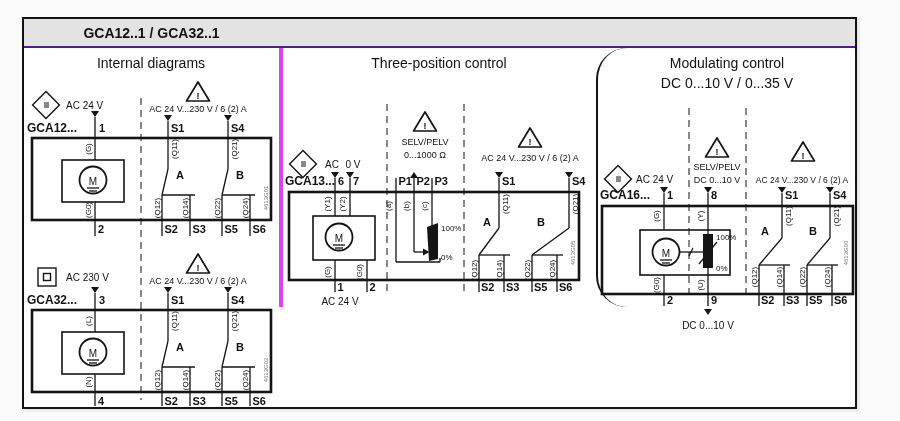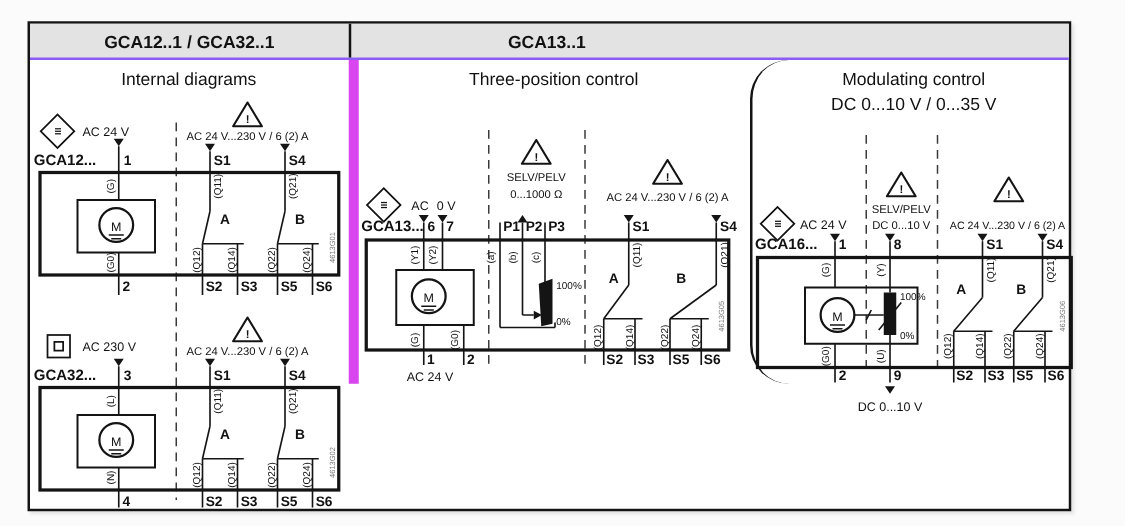--- a/index.html
+++ b/index.html
@@ -1,26 +1,26 @@
 <!DOCTYPE html>
 <html><head>
 <meta charset="utf-8">
 <style>
   html,body{margin:0;padding:0;}
   body{width:900px;height:421px;background:#fbfbfb;font-family:"Liberation Sans",sans-serif;position:relative;overflow:hidden;}
   #frame{position:absolute;left:22px;top:17px;width:831px;height:388px;border:2px solid #141414;background:#ffffff;box-shadow:2px 2px 3px rgba(0,0,0,0.10);}
-  #hdr{display:flex;height:27px;background:#e3e3e3;border-bottom:2px solid #8b5cf6;}
+  #hdr{display:flex;height:27px;background:#e3e3e3;border-bottom:2px solid #4c1d95;}
   .hcell{display:flex;align-items:center;justify-content:center;font-weight:bold;font-size:14px;color:#111;}
   .h1{width:255px;}
   .h2{width:313px;border-left:2px solid #141414;}
   .h3{width:259px;border-left:2px solid #141414;}
   #bodyrow{display:flex;height:259px;}
   .bcol{position:relative;}
   .b1{width:255px;}
-  .b2{width:313px;border-left:8px solid #d946ef;text-decoration:underline;}
+  .b2{width:313px;border-left:4px solid #d946ef;text-decoration:underline;}
   .b3{width:259px;border-left:2px solid #141414;border-radius:31px;}
   svg{display:block;font-family:"Liberation Sans",sans-serif;}
   svg line{stroke:#141414;stroke-width:1.3;}
   svg polygon.tri{fill:#141414;stroke:none;}
   .dash{stroke:#3a3a3a;stroke-width:1.2;stroke-dasharray:7 5;}
   .box{fill:none;stroke:#141414;stroke-width:2.6;}
   .mbox{fill:none;stroke:#141414;stroke-width:1.6;}
   .mc{fill:none;stroke:#141414;stroke-width:1.8;}
   .sym{fill:none;stroke:#141414;stroke-width:1.4;}
   .warn-tri{fill:none;stroke:#141414;stroke-width:1.7;stroke-linejoin:round;}
@@ -38,21 +38,20 @@
   .t7{font-size:7px;font-weight:bold;}
   .pct{font-size:8px;}
   .ref{font-size:6px;fill:#777;}
 </style>
 </head>
 <body>
 
 <div id="frame">
   <div id="hdr">
     <div class="hcell h1">GCA12..1 / GCA32..1</div>
-    <div class="hcell h2">GCA13..1</div>
   </div>
   <div id="bodyrow">
 
     <div class="bcol b1">
       <svg width="255" height="359" viewBox="0 0 255 359">
         <text class="title" x="127" y="20" text-anchor="middle">Internal diagrams</text>
         <line class="dash" x1="117" y1="50" x2="117" y2="352"></line>
 
         <g>
           <g transform="translate(22,57)">

